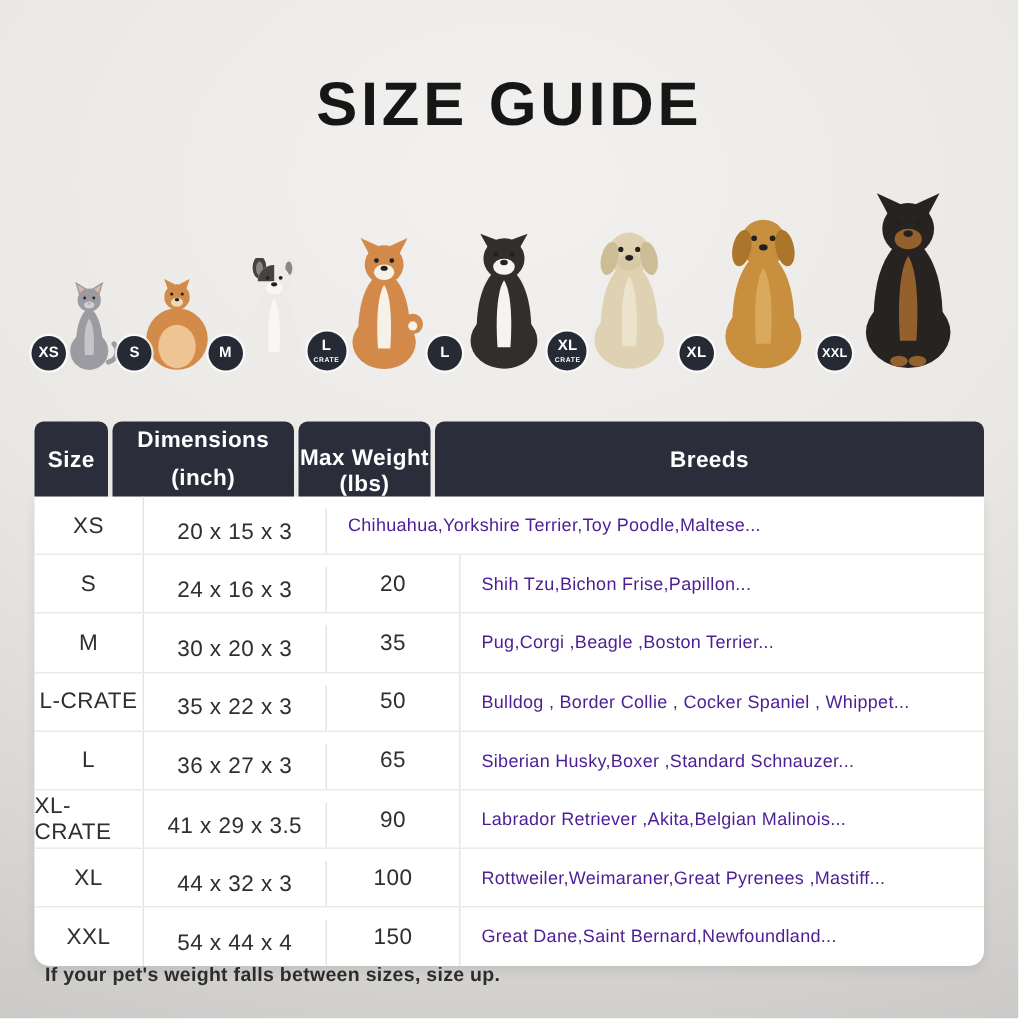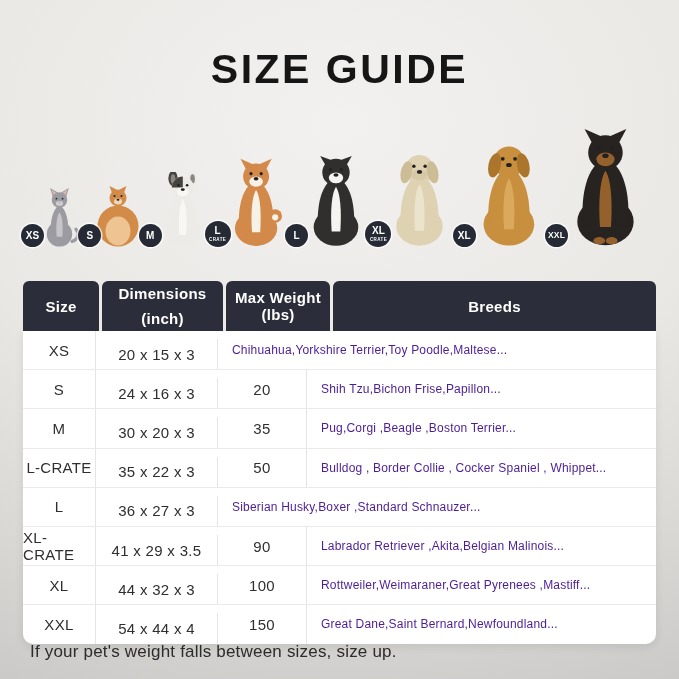--- a/index.html
+++ b/index.html
@@ -32,42 +32,42 @@
   
   .size-table{position:absolute;left:23px;top:281px;width:633px;}
   .thead{display:flex;gap:3px;}
   .th{
     background:#2b2e3a;color:#ffffff;height:50px;
     display:flex;flex-direction:column;align-items:center;justify-content:center;
     font-size:15px;font-weight:700;line-height:17px;letter-spacing:.3px;
     border-radius:6px 6px 0 0;
   }
   .th-sub:empty{display:none;}
-  .col-size{width:76px;}
+  .col-size{width:49px;}
   .col-dim{width:121px;gap:8px;}
-  .col-weight{width:104px;}
+  .col-weight{width:88px;justify-content:flex-end;}
   .col-breeds{flex:1;}
   .tbody{
     background:#ffffff;border-radius:0 0 10px 10px;overflow:hidden;
     box-shadow:0 3px 8px rgba(0,0,0,0.08);
   }
   .tr{display:flex;height:38.2px;border-bottom:1px solid #eceae8;}
   .tr:last-child{border-bottom:none;}
   .td{
     display:flex;align-items:center;justify-content:center;
     border-right:1px solid #e7e5e3;color:#2f2f31;font-size:15px;letter-spacing:.3px;
   }
   .td:last-child{border-right:none;}
   .td-size{width:72px;}
   .td-dim{width:121px;margin-top:8px;}
   .td-weight{width:88px;}
   .td-breeds{flex:1;justify-content:flex-start;padding-left:14px;font-size:12px;color:#4c1d95;letter-spacing:.2px;}
   .footer-note{
     position:absolute;left:30px;top:642px;margin:0;
-    font-size:17px;color:#2c2c2c;letter-spacing:.2px;font-weight:400;
+    font-size:13px;color:#2c2c2c;letter-spacing:.2px;font-weight:700;
   }
 </style>
 </head>
 <body>
 
 <div class="page">
 
   <h1 class="title">SIZE GUIDE</h1>
 
   <div class="animals-row">
@@ -273,20 +273,21 @@
         </div>
         <div class="tr">
           <div class="td td-size">L-CRATE</div>
           <div class="td td-dim">35 x 22 x 3</div>
           <div class="td td-weight">50</div>
           <div class="td td-breeds">Bulldog , Border Collie , Cocker Spaniel , Whippet...</div>
         </div>
         <div class="tr">
           <div class="td td-size">L</div>
           <div class="td td-dim">36 x 27 x 3</div>
+          <div class="td td-weight">65</div>
           <div class="td td-breeds">Siberian Husky,Boxer ,Standard Schnauzer...</div>
         </div>
         <div class="tr">
           <div class="td td-size">XL-CRATE</div>
           <div class="td td-dim">41 x 29 x 3.5</div>
           <div class="td td-weight">90</div>
           <div class="td td-breeds">Labrador Retriever ,Akita,Belgian Malinois...</div>
         </div>
         <div class="tr">
           <div class="td td-size">XL</div>

